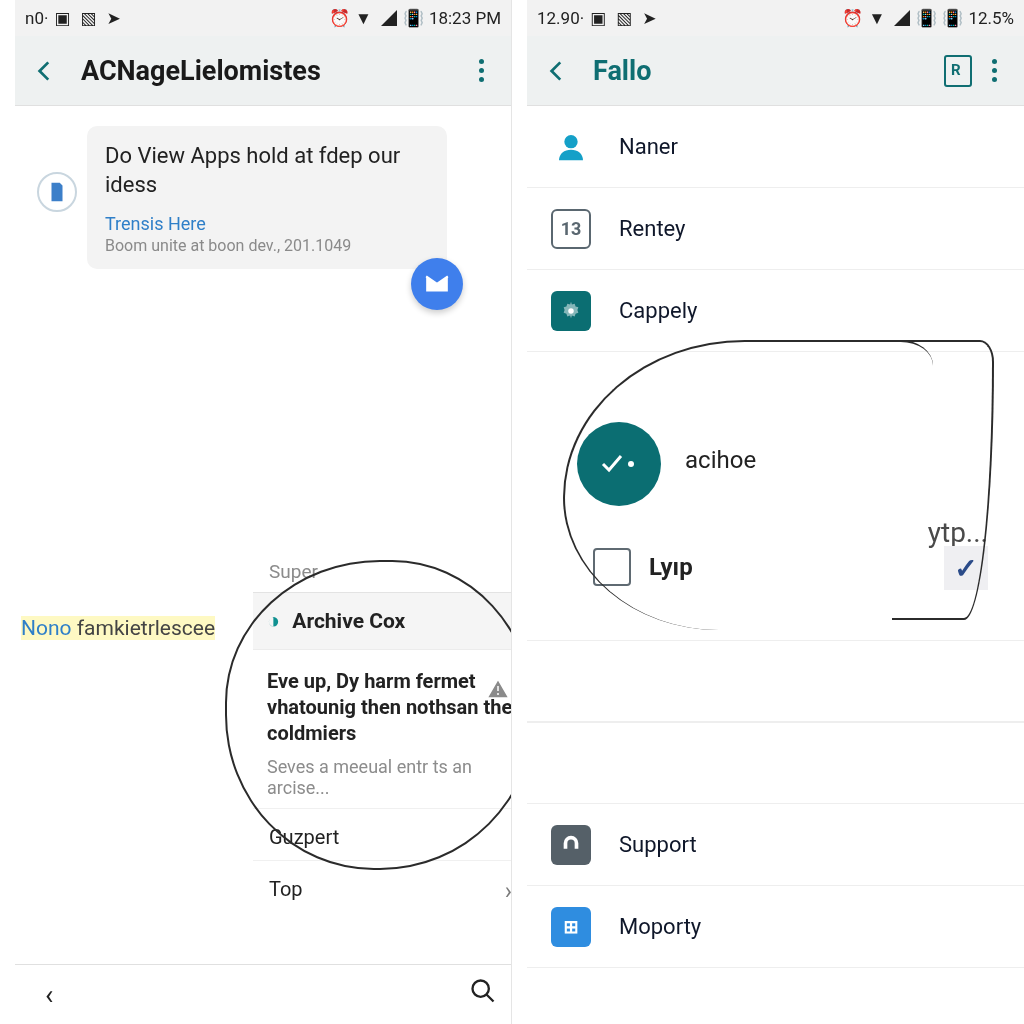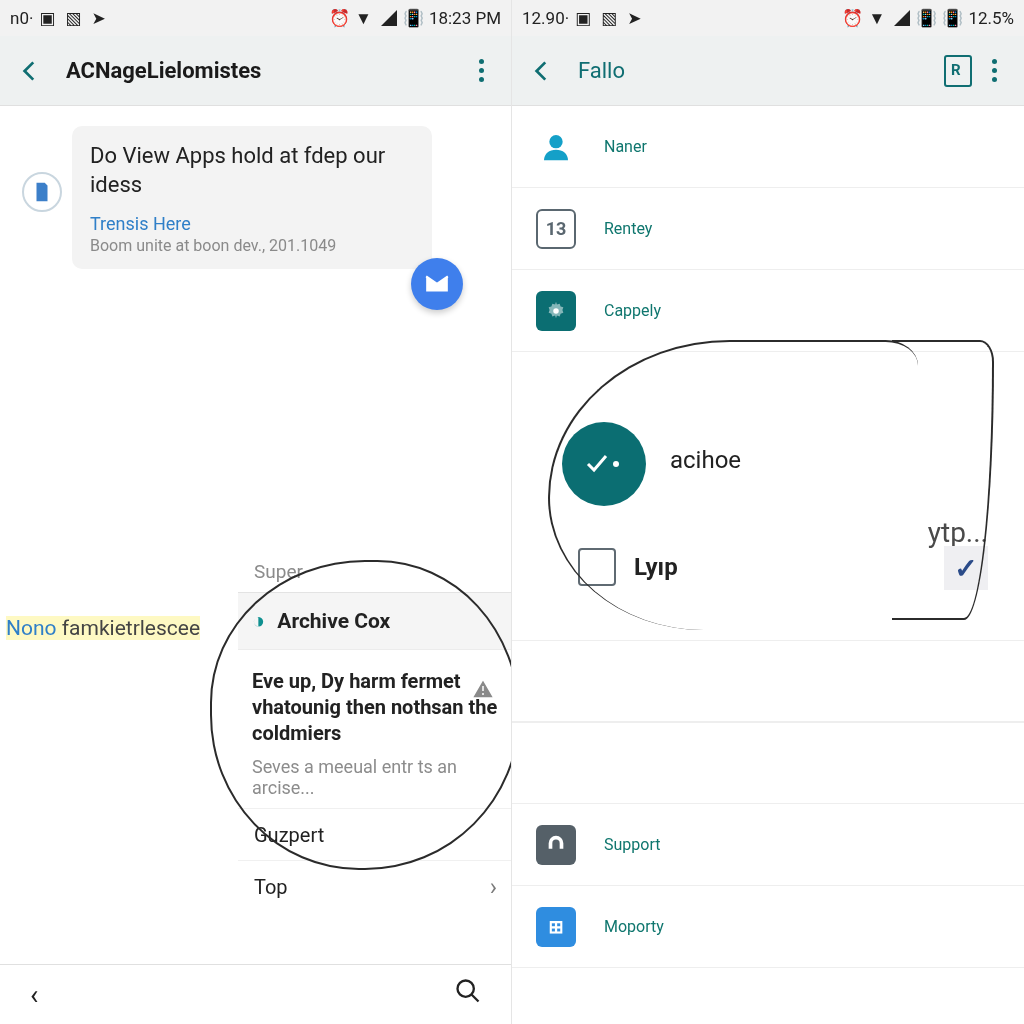--- a/index.html
+++ b/index.html
@@ -1,29 +1,29 @@
 <!DOCTYPE html>
 <html><head>
 <meta charset="utf-8">
 <style>
   * { box-sizing: border-box; margin: 0; padding: 0; }
   html, body { width: 1024px; height: 1024px; font-family: Roboto, Arial, sans-serif; background: #fff; overflow: hidden; }
   .container { display: flex; width: 1024px; height: 1024px; }
-  .screen { width: 512px; height: 1024px; position: relative; background: #fff; overflow: hidden; border-right: 1px solid #e5e5e5; }
+  .screen { width: 512px; height: 1024px; position: relative; background: #fff; overflow: hidden; border-right: 1px solid #e5e5e5; margin-left: 15px; }
   .screen:last-child { border-right: none; }
   
   .statusbar { height: 36px; background: #f2f2f2; display: flex; align-items: center; justify-content: space-between; padding: 0 10px; font-size: 17px; color: #222; }
   .statusbar .left, .statusbar .right { display: flex; align-items: center; gap: 6px; }
   .s-icon { width: 20px; height: 20px; display: inline-block; }
   .tri-sig { width:0;height:0;border-style:solid;border-width:0 0 16px 16px;border-color:transparent transparent #222 transparent; display:inline-block;}
   
   .appbar { height: 70px; background: #eef1f1; display: flex; align-items: center; padding: 0 12px; border-bottom: 1px solid #e0e0e0; }
   .appbar .back { width: 36px; height: 36px; display: flex; align-items: center; justify-content: center; color: #0b7a7d; }
-  .appbar .title { font-size: 22px; font-weight: 700; color: #1a1a1a; margin-left: 18px; flex: 1; }
-  .screen2 .appbar .title { color: #0f6e72; font-weight: 400; }
+  .appbar .title { font-size: 27px; font-weight: 700; color: #1a1a1a; margin-left: 18px; flex: 1; }
+  .screen2 .appbar .title { color: #0f6e72; font-weight: 700; }
   .appbar .action { width: 36px; height: 36px; display: flex; align-items: center; justify-content: center; color: #0f6e72; }
   .more-dots { display:flex; flex-direction:column; gap:4px; }
   .more-dots span { width:5px;height:5px;border-radius:50%;background:#0f6e72;display:block;}
   
   .msg-row { display:flex; align-items: flex-start; padding: 20px 22px 0 22px; gap: 10px; }
   .avatar-circle { width:40px;height:40px;border-radius:50%;border:2px solid #c9d6df;display:flex;align-items:center;justify-content:center;color:#3c7fc9;font-size:20px;margin-top:46px;}
   .msg-bubble { background:#f3f3f3;border-radius:10px;padding:16px 18px 14px 18px;width:360px; }
   .msg-bubble .big { font-size:22px;color:#222;line-height:1.3; }
   .msg-sub { margin-top:14px; }
   .msg-sub .t1 { font-size:18px;color:#2f7fc8; }
@@ -33,37 +33,37 @@
   .nono-label { position:absolute; left:6px; top:616px; font-size:21px; color:#444; background:#fef9c3; }
   .nono-label .b { color:#2f7fc8; }
   
   .panel { position:absolute; left:238px; top:592px; width:275px; border-top:1px solid #e3e3e3; background:#f5f5f5;}
   .panel-header { height:56px;display:flex;align-items:center;padding:0 14px;font-size:21px;font-weight:700;color:#222;gap:12px;}
   .panel-body { background:#fff;padding:18px 14px 10px 14px;border-top:1px solid #ececec;}
   .panel-body .line1 { font-size:20px;color:#222;line-height:1.3;font-weight:bold;}
   .panel-body .line2 { font-size:18px;color:#8c8c8c;margin-top:10px;}
   .panel-body .warn { position:absolute; right:18px; top:84px; color:#8a8a8a;}
   .panel-list { background:#fff;}
-  .panel-list .row { height:52px;display:flex;align-items:center;padding:0 16px;border-top:1px solid #f0f0f0;font-size:20px;color:#222;justify-content:space-between;}
+  .panel-list .row { height:52px;display:flex;padding:16px 16px;border-top:1px solid #f0f0f0;font-size:20px;color:#222;justify-content:space-between;}
   .panel-chev { color:#7a7a7a;font-size:24px;}
   
   .circle-anno { position:absolute; left:210px; top:560px; width:310px; height:310px; border:2px solid #2b2b2b; border-radius:50% 46% 50% 48% / 46% 50% 50% 50%; pointer-events:none;}
   
   .bottomnav { position:absolute; left:0; bottom:0; height:60px; width:512px; border-top:1px solid #e0e0e0; display:flex; align-items:center; justify-content:space-between; padding:0 30px; color:#222; font-size:28px;}
   
   .list { background:#fff; }
   .list-row { height:82px; display:flex; align-items:center; padding:0 20px 0 24px; border-bottom:1px solid #eee; gap:28px; }
   .list-row .ico { width:40px; height:40px; display:flex; align-items:center; justify-content:center; border-radius:6px; font-size:18px; }
   .ico-person { color:#0f8fb0; }
   .ico-person svg { fill:#14a0c8; }
   .ico-cal { border:2px solid #5a6770;border-radius:6px;color:#5a6770;font-weight:700;font-size:16px;}
   .ico-gear { background:#0b6e72;border-radius:50%;color:#fff;}
   .ico-support { background:#556068;border-radius:8px;color:#fff;}
   .ico-moporty { background:#2f8de0;border-radius:8px;color:#fff;font-weight:700;}
-  .list-row .lbl { font-size:16px; color:#0f766e; }
+  .list-row .lbl { font-size:22px; color:#0f172a; }
   .acihoe-chip { position:absolute; left:50px; top:422px; width:84px;height:84px;border-radius:50%;background:#0b6e72;display:flex;align-items:center;justify-content:center;color:#fff;}
   .acihoe-label { position:absolute; left:158px; top:446px; font-size:24px; color:#222; }
   .lyip-row { position:absolute; left:66px; top:548px; display:flex; align-items:center; gap:18px;}
   .lyip-ico { width:38px;height:38px;border:2px solid #5f6a72;border-radius:4px;}
   .lyip-text { font-size:24px;font-weight:700;color:#222;}
   .ytp-label { position:absolute; right:36px; top:516px; font-size:28px; color:#4a4a4a;text-align:right;}
   .check-box { position:absolute; right:36px; top:546px; width:44px;height:44px;background:#efeff2;display:flex;align-items:center;justify-content:center;color:#2b4b89;font-size:28px;font-weight:700;}
   .shape-anno { position:absolute; left:36px; top:340px; width:370px; height:290px; border:2px solid #2b2b2b; border-radius:56% 10% 0 48% / 62% 10% 0 52%; border-right:none; border-bottom:none; pointer-events:none;}
   .shape-anno2 { position:absolute; right:30px; top:340px; width:102px; height:280px; border:2px solid #2b2b2b; border-left:none; border-radius:0 14% 30% 0 / 0 8% 94% 0; pointer-events:none;}
   

